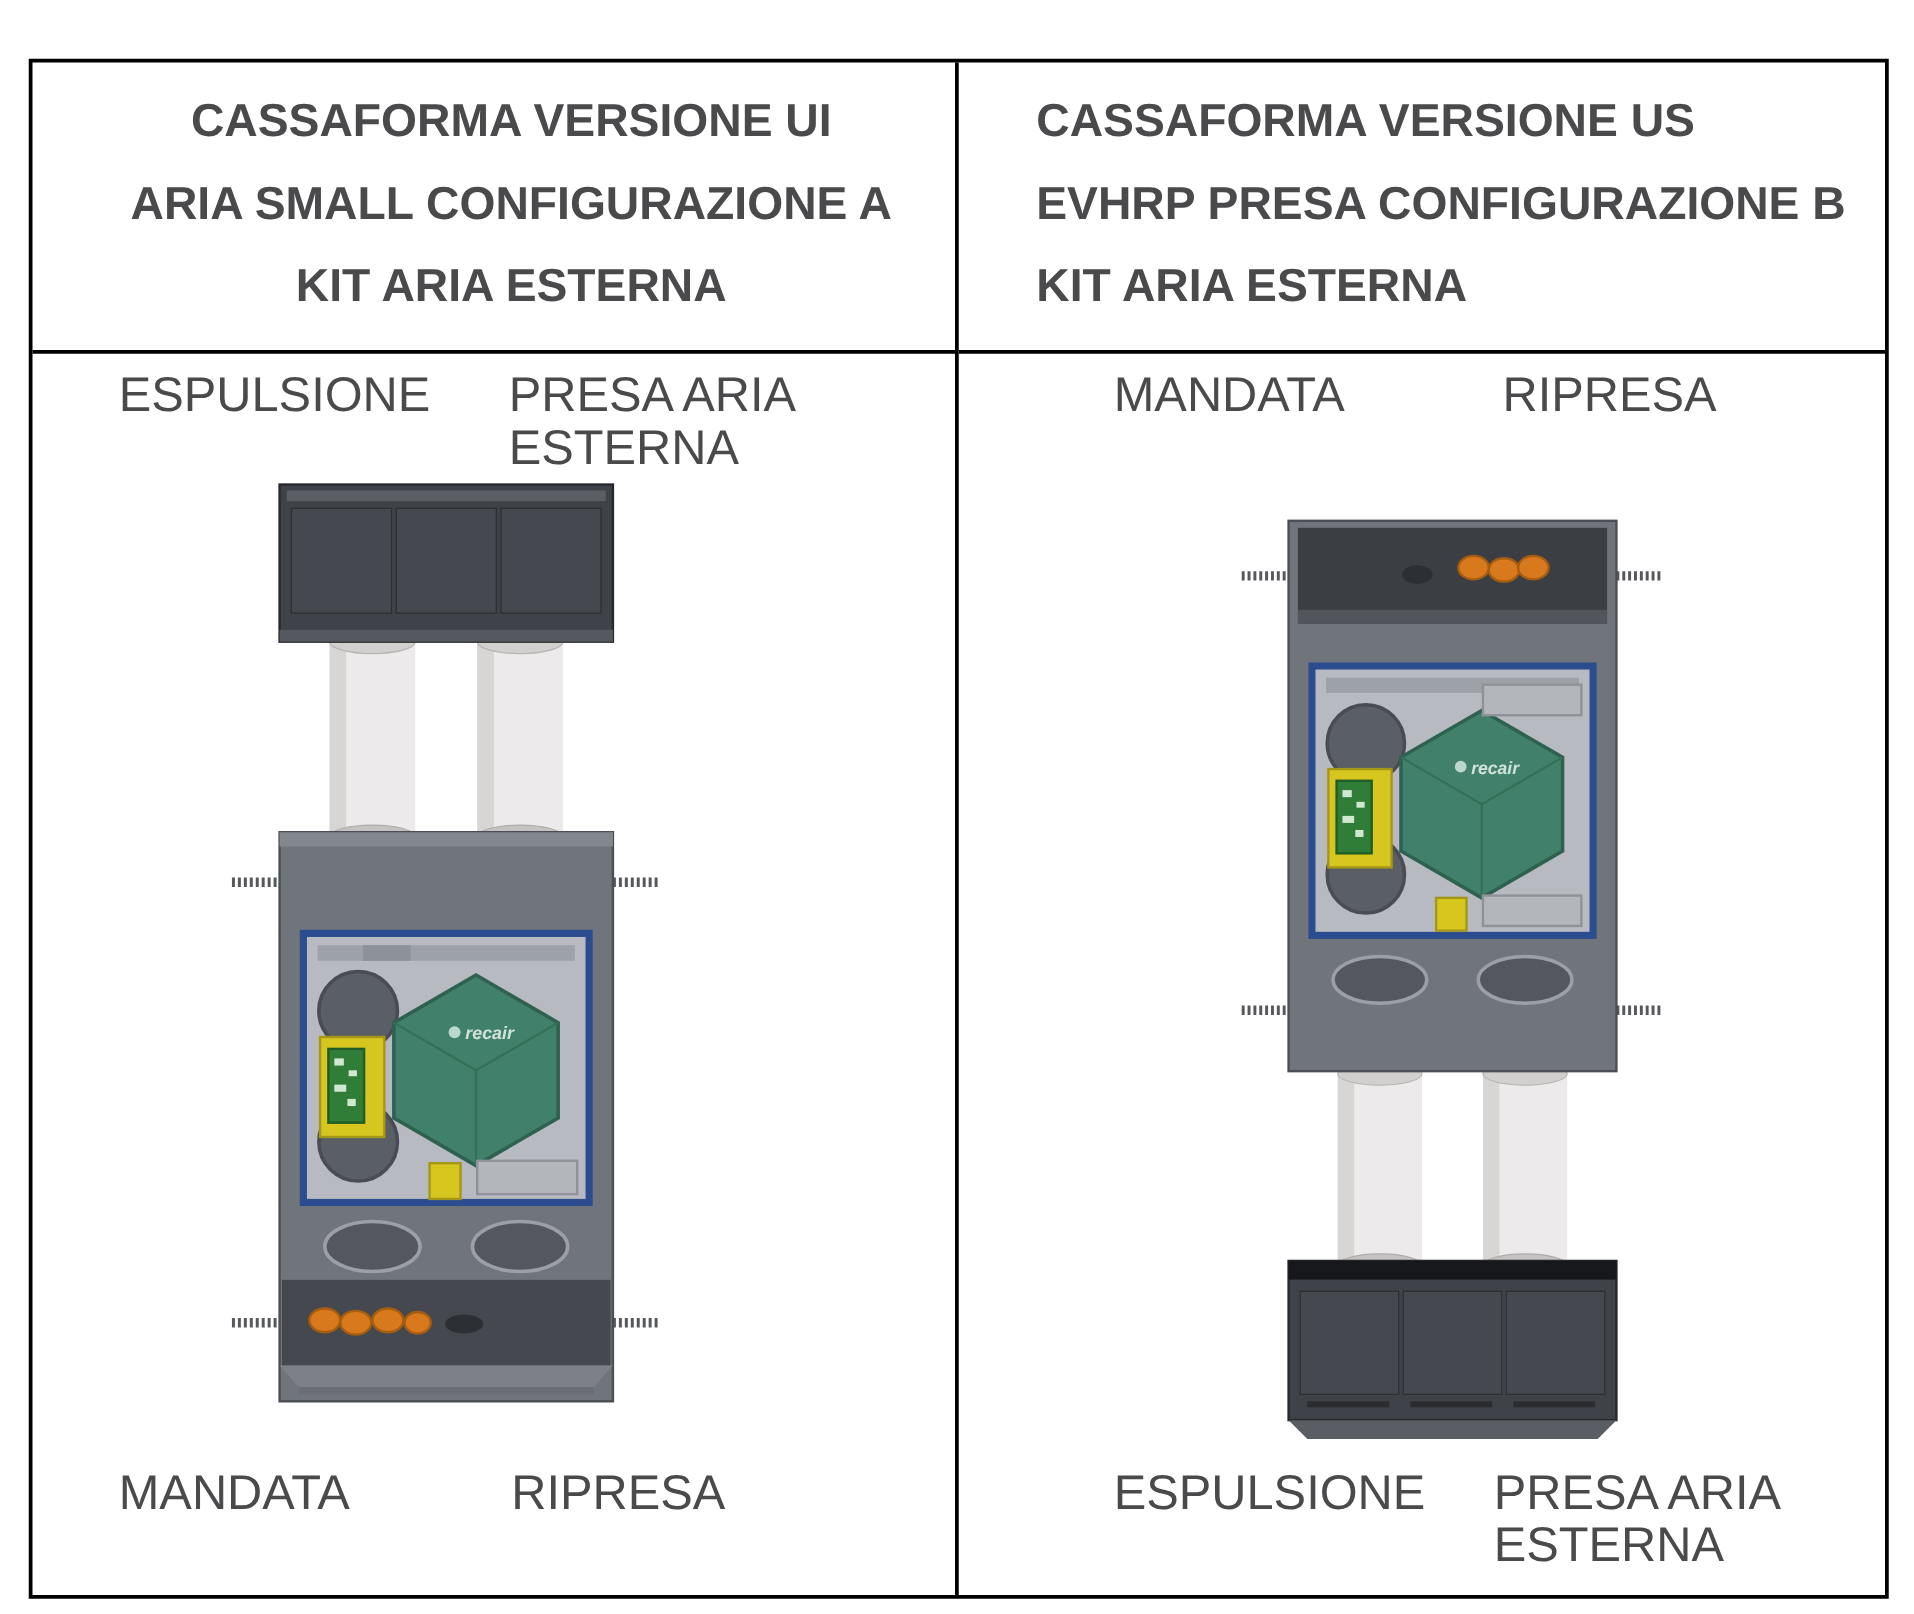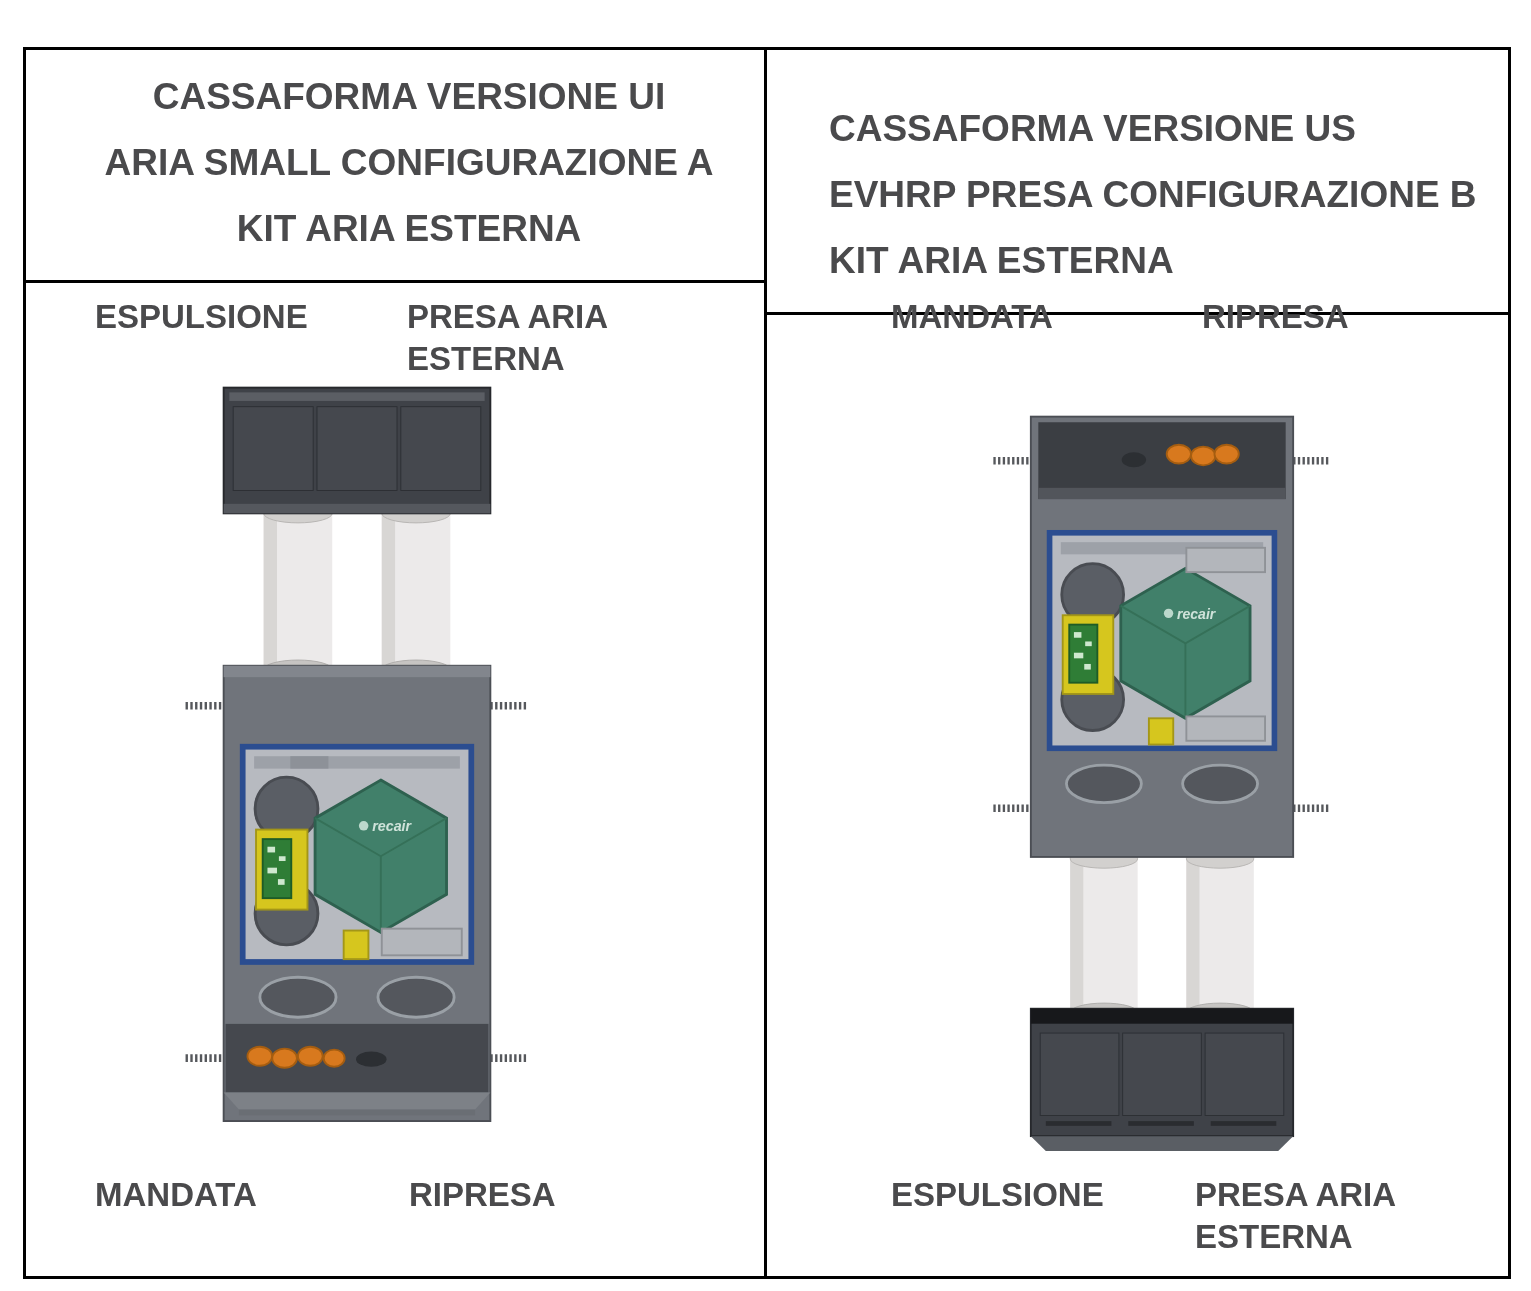--- a/index.html
+++ b/index.html
@@ -21,27 +21,27 @@
     font-family:"Liberation Sans",sans-serif;
   }
   .frame{
     position:absolute;left:23px;top:47px;width:1488px;height:1232px;
     border:3px solid #000;display:flex;background:#fff;
   }
   .panel{position:relative;flex:1 1 50%;}
   .panel--left{border-right:3px solid #000;}
   .titles{height:233px;border-bottom:3px solid #000;padding-top:14px;}
   .panel--left .titles{padding-left:28px;text-align:center;}
-  .panel--right .titles{padding-left:62px;margin-top:32px;}
+  .panel--right .titles{padding-left:62px;}
   .title-line{
     font-weight:bold;font-size:37px;line-height:66px;color:var(--text);
     white-space:nowrap;
   }
   .content{position:absolute;left:0;right:0;top:236px;bottom:0;}
-  .lbl{position:absolute;font-weight:bold;font-size:33px;line-height:42px;color:var(--text);white-space:nowrap;}
+  .lbl{position:absolute;font-weight:normal;font-size:39px;line-height:42px;color:var(--text);white-space:nowrap;}
   .lbl span{display:block;}
   .lbl span:empty{display:none;}
   .lbl--center{text-align:left;width:300px;}
   .panel--left .lbl-tl{left:69px;top:10px;}
   .panel--left .lbl-tr{left:381px;top:10px;}
   .panel--left .lbl-bl{left:69px;top:888px;}
   .panel--left .lbl-br{left:383px;top:888px;}
   .panel--right .lbl-tl{left:124px;top:10px;}
   .panel--right .lbl-tr{left:435px;top:10px;}
   .panel--right .lbl-bl{left:124px;top:888px;}

